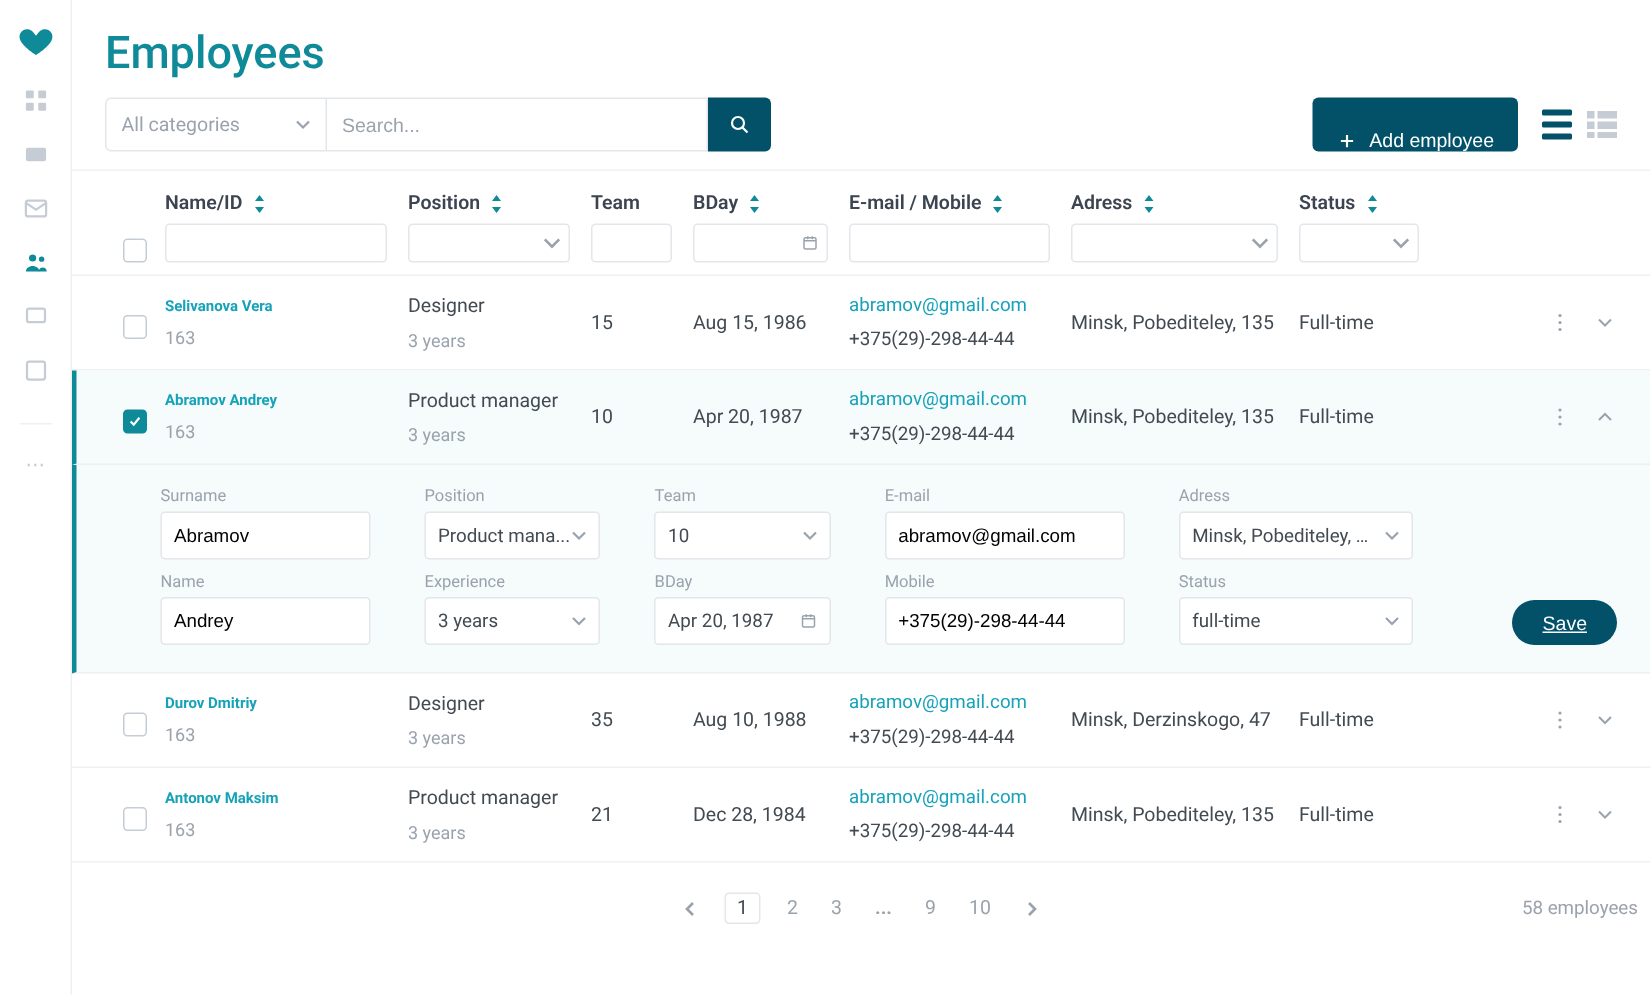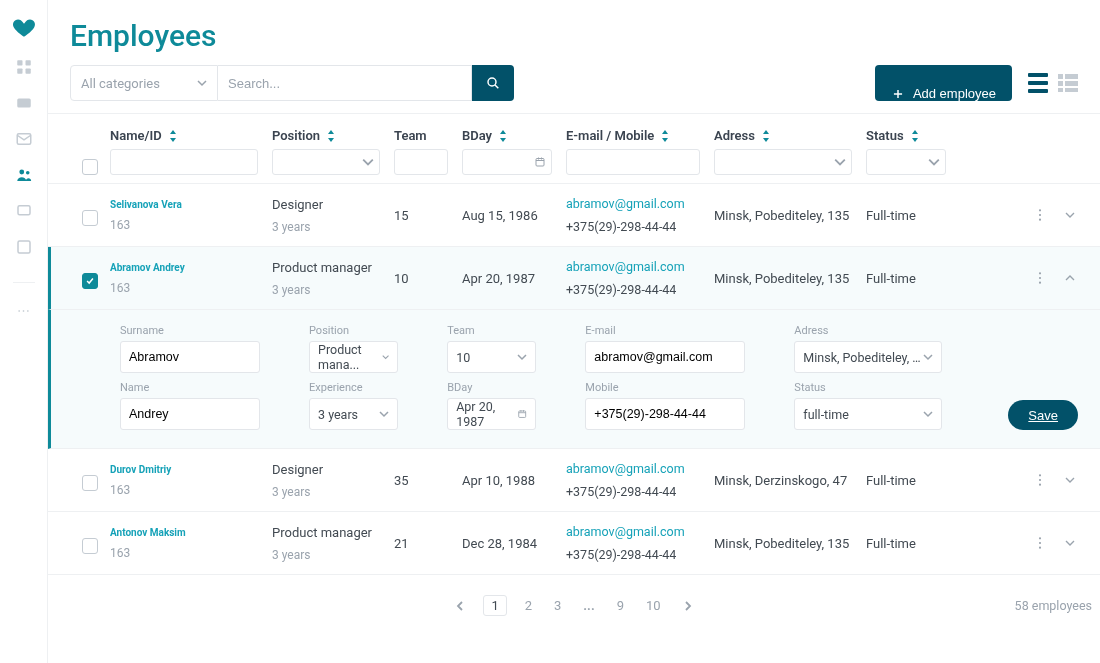--- a/index.html
+++ b/index.html
@@ -63,21 +63,21 @@
   .row{display:flex;align-items:center;padding:12px 22px;border-bottom:1px solid var(--border-light);}
   .row.sel{background:var(--row-sel);border-left:3px solid var(--teal);padding-left:19px;}
   .name-link{color:var(--teal-link);font-weight:700;font-size:10px;cursor:pointer;}
   .sub{color:var(--muted);font-size:12px;margin-top:2px;}
   .email{color:var(--teal-link);font-size:12.5px;}
   .phone{color:var(--text);font-size:12.5px;margin-top:2px;}
   .cell{font-size:13px;color:var(--text);}
   .icon-btn{width:16px;height:16px;color:var(--muted);cursor:pointer;}
   
   .expand{background:var(--row-sel);border-left:3px solid var(--teal);border-bottom:1px solid var(--border-light);padding:14px 22px 18px 56px;display:flex;gap:36px;align-items:center;}
-  .ecol{display:flex;flex-direction:column;gap:8px;margin-left:13px;}
+  .ecol{display:flex;flex-direction:column;gap:8px;}
   .efield{display:flex;flex-direction:column;gap:4px;}
   .elabel{font-size:11px;color:var(--muted);}
   .einput{height:30px;border:1px solid var(--border);border-radius:3px;padding:15px 8px;font-size:12.5px;background:#fff;outline:none;}
   .eselect{display:flex;align-items:center;justify-content:space-between;}
   .save-btn{height:30px;padding:0 20px;background:var(--teal-dark);color:#fff;border:none;border-radius:15px;font-size:13px;cursor:pointer;align-self:flex-end;margin-left:30px;text-decoration:underline;}
   
   .footer{display:flex;align-items:center;justify-content:center;position:relative;padding:20px 22px 12px;}
   .pager{display:flex;align-items:center;gap:14px;color:var(--muted);font-size:13px;}
   .pg{cursor:pointer;color:var(--muted);padding:2px 4px;}
   .pg.active{border:1px solid var(--border);border-radius:3px;padding:2px 7px;color:var(--text);}
@@ -453,21 +453,21 @@
             <div class="sub">163</div>
           </div>
         <div class="col col-pos">
             <span class="cell">Designer</span>
             <div class="sub">3 years</div>
           </div>
         <div class="col col-team">
             <span class="cell">35</span>
           </div>
         <div class="col col-bday">
-            <span class="cell">Apr 10, 1988</span>
+            <span class="cell">Aug 10, 1988</span>
           </div>
         <div class="col col-email">
             <span class="email">abramov@gmail.com</span>
             <div class="phone">+375(29)-298-44-44</div>
           </div>
         <div class="col col-addr">
             <span class="cell">Minsk, Derzinskogo, 47</span>
           </div>
         <div class="col col-status">
             <span class="cell">Full-time</span>

